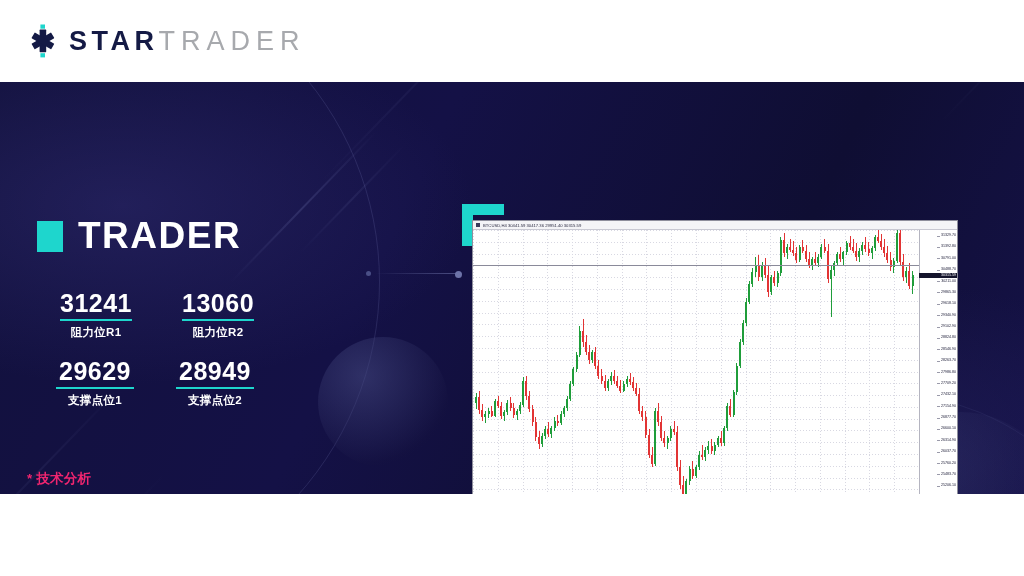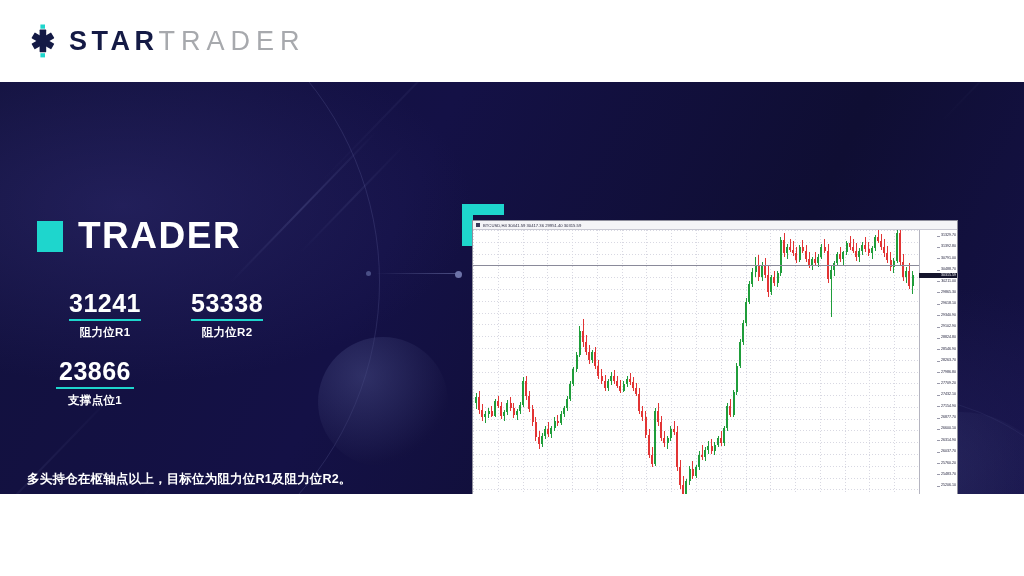--- a/index.html
+++ b/index.html
@@ -64,21 +64,21 @@
 
   .pivots{ position:absolute; left:30px; top:190px; width:350px; }
   .pv-row{ display:flex; }
   .pv{ text-align:center; }
   .pv .num{ color:#ffffff; font-size:25px; font-weight:bold; letter-spacing:.5px; line-height:1.12; }
   .pv .ul{ height:2px; background:#1ed6cd; margin:2px auto 4px; }
   .pv .lbl{ color:#ffffff; font-size:11.5px; font-weight:bold; letter-spacing:.3px; }
 
   .pv-main{ margin-left:34px; }
   .pv-main .ul{ width:64px; }
-  .pv-r1{ margin-left:39px; } .pv-r1 .ul{ width:72px; }
+  .pv-r1{ margin-left:30px; } .pv-r1 .ul{ width:72px; }
   .pv-r2{ margin-left:50px; } .pv-r2 .ul{ width:72px; }
   .pv-s1{ margin-left:26px; } .pv-s1 .ul{ width:78px; }
   .pv-s2{ margin-left:42px; } .pv-s2 .ul{ width:78px; }
   .row-gap{ height:17px; }
 
   .analysis{ position:absolute; left:27px; top:388px; width:400px; }
   .an-head{ color:#f0256f; font-size:13.5px; font-weight:bold; margin-bottom:5px; letter-spacing:.2px; }
   .an-body{ color:#ffffff; font-size:12.6px; font-weight:bold; line-height:1.52; letter-spacing:.1px; }
 
   
@@ -167,36 +167,42 @@
 
     <div class="pivots">
       <div class="row-gap"></div>
       <div class="pv-row">
         <div class="pv pv-r1">
           <div class="num">31241</div>
           <div class="ul"></div>
           <div class="lbl">阻力位R1</div>
         </div>
         <div class="pv pv-r2">
-          <div class="num">53338</div>
+          <div class="num">13060</div>
           <div class="ul"></div>
           <div class="lbl">阻力位R2</div>
         </div>
       </div>
       <div class="row-gap"></div>
       <div class="pv-row">
         <div class="pv pv-s1">
-          <div class="num">23866</div>
+          <div class="num">29629</div>
           <div class="ul"></div>
           <div class="lbl">支撑点位1</div>
         </div>
+        <div class="pv pv-s2">
+          <div class="num">28949</div>
+          <div class="ul"></div>
+          <div class="lbl">支撑点位2</div>
+        </div>
       </div>
     </div>
 
     <div class="analysis">
+      <div class="an-head">* 技术分析</div>
       <div class="an-body">多头持仓在枢轴点以上，目标位为阻力位R1及阻力位R2。</div>
 
     </div>
 
     <div class="bracket br-tl"></div>
 
     <div class="chart-panel">
       <div class="chart-head">
         <span class="ico"></span>
         <span>BTCUSD,H4  30441.59 30417.36 29951.40 30315.59</span>

